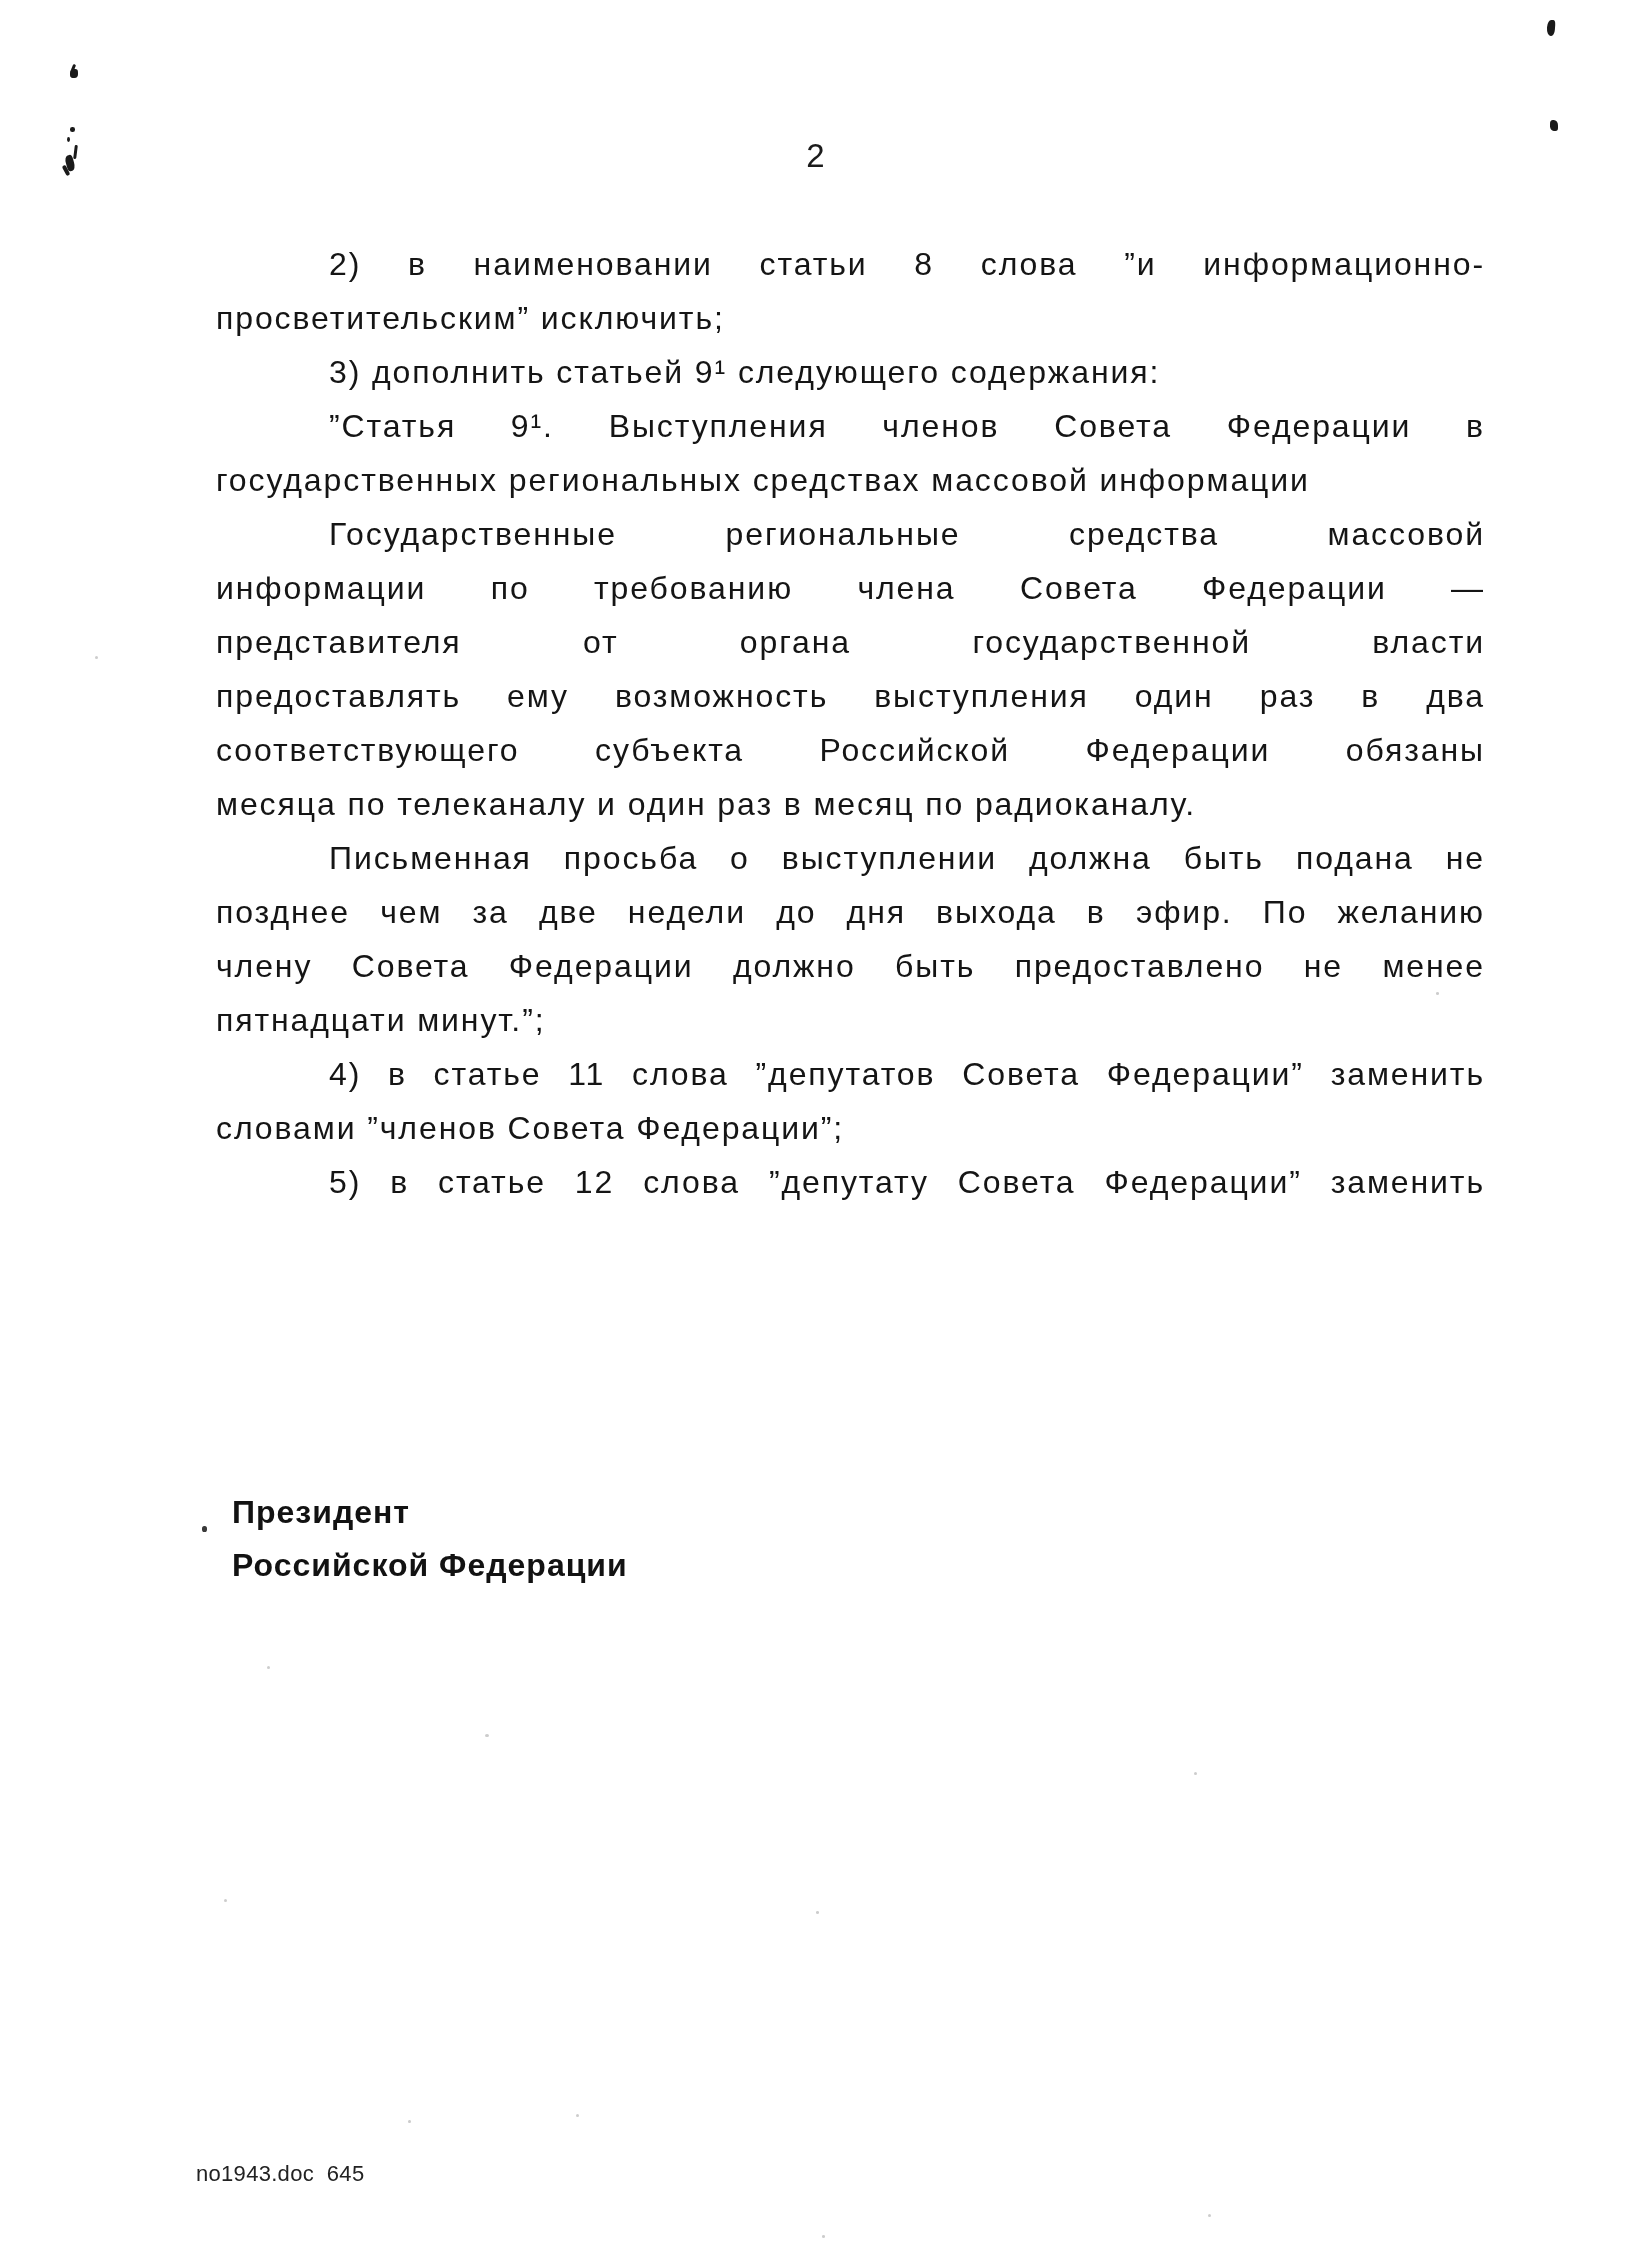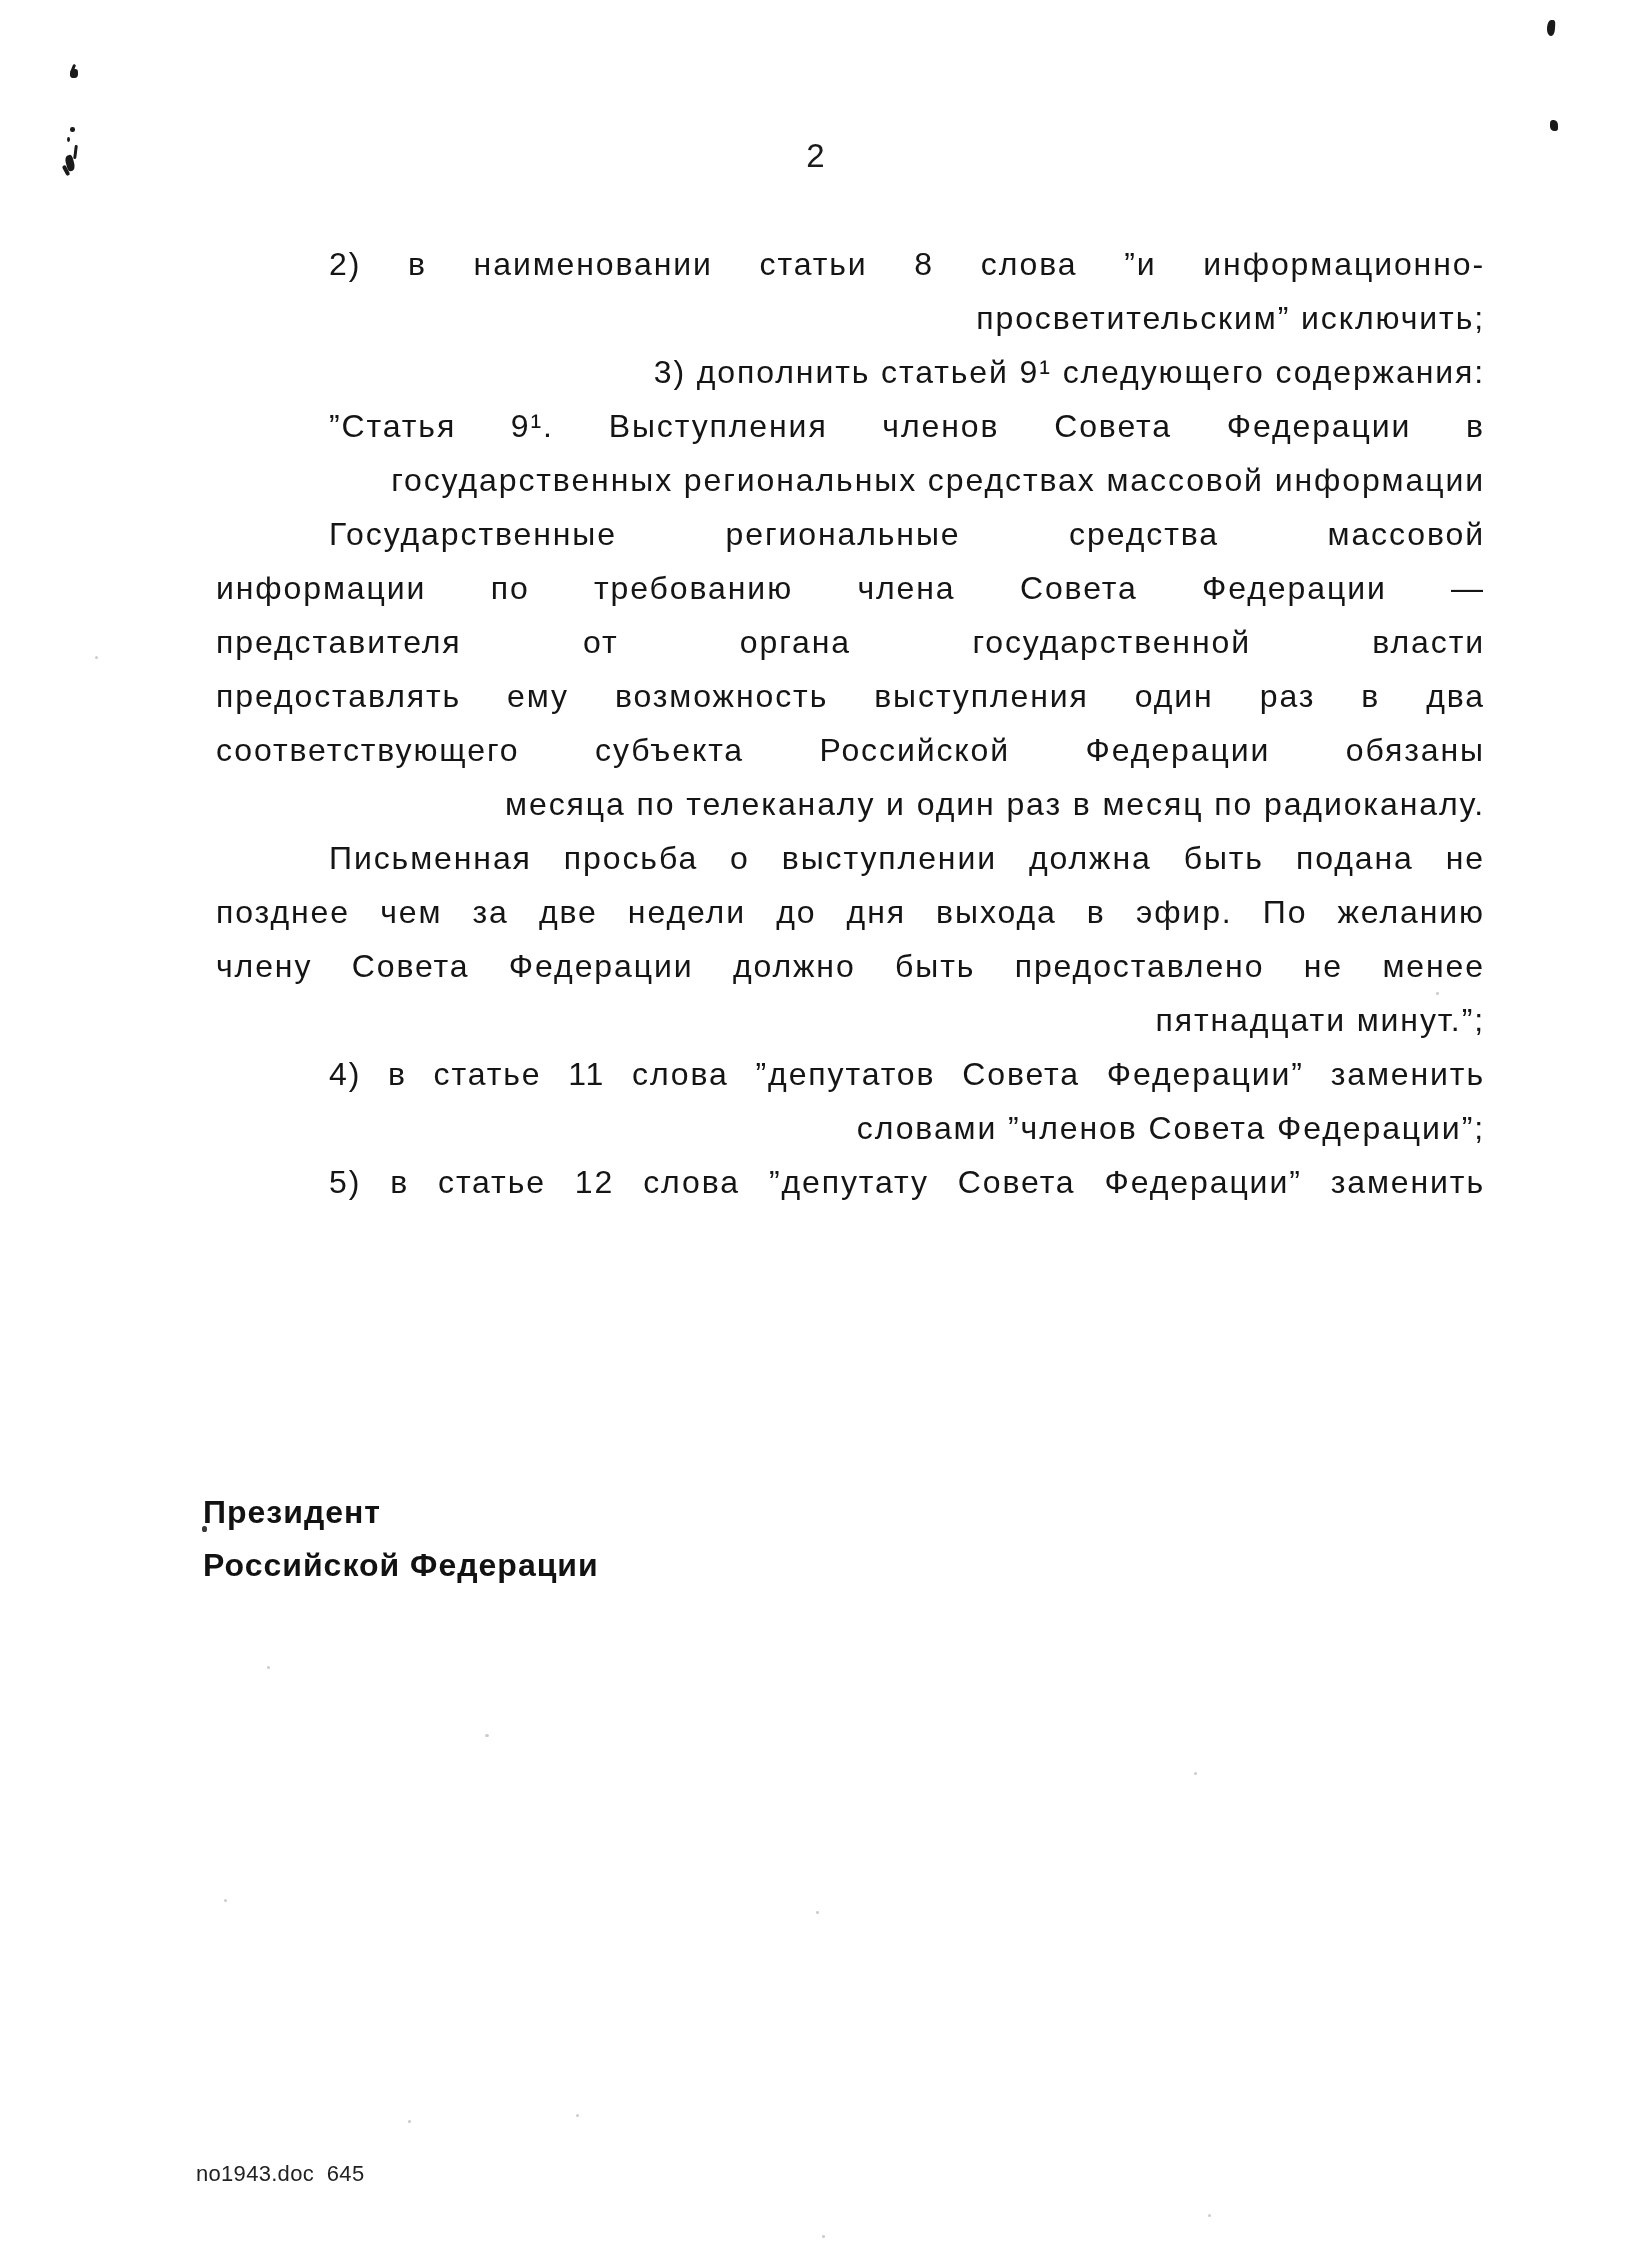--- a/index.html
+++ b/index.html
@@ -31,32 +31,32 @@
     left: 216px;
     top: 237px;
     width: 1269px;
     font-size: 32px;
     line-height: 54px;
     letter-spacing: 1.9px;
     color: #151515;
   }
   .line {
     height: 54px;
-    text-align: right;
+    text-align: left;
   }
   .line.indent {
     padding-left: 113px;
   }
   .line.justify {
     text-align: justify;
     text-align-last: justify;
   }
   .signature {
     position: absolute;
-    left: 203px;
+    left: 232px;
     top: 1486px;
     font-size: 32px;
     font-weight: bold;
     line-height: 53px;
     letter-spacing: 1px;
     color: #121212;
   }
   .footer {
     position: absolute;
     left: 196px;

